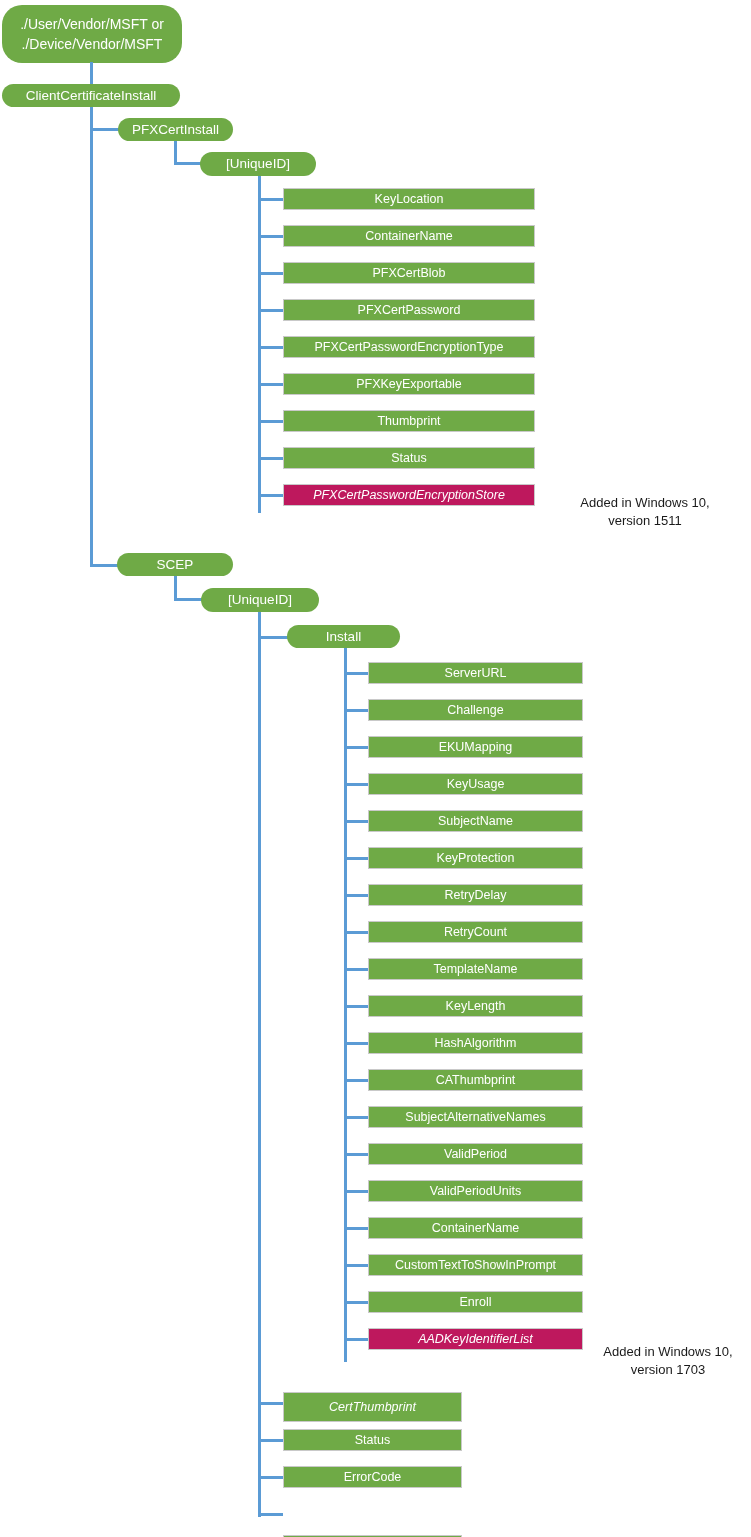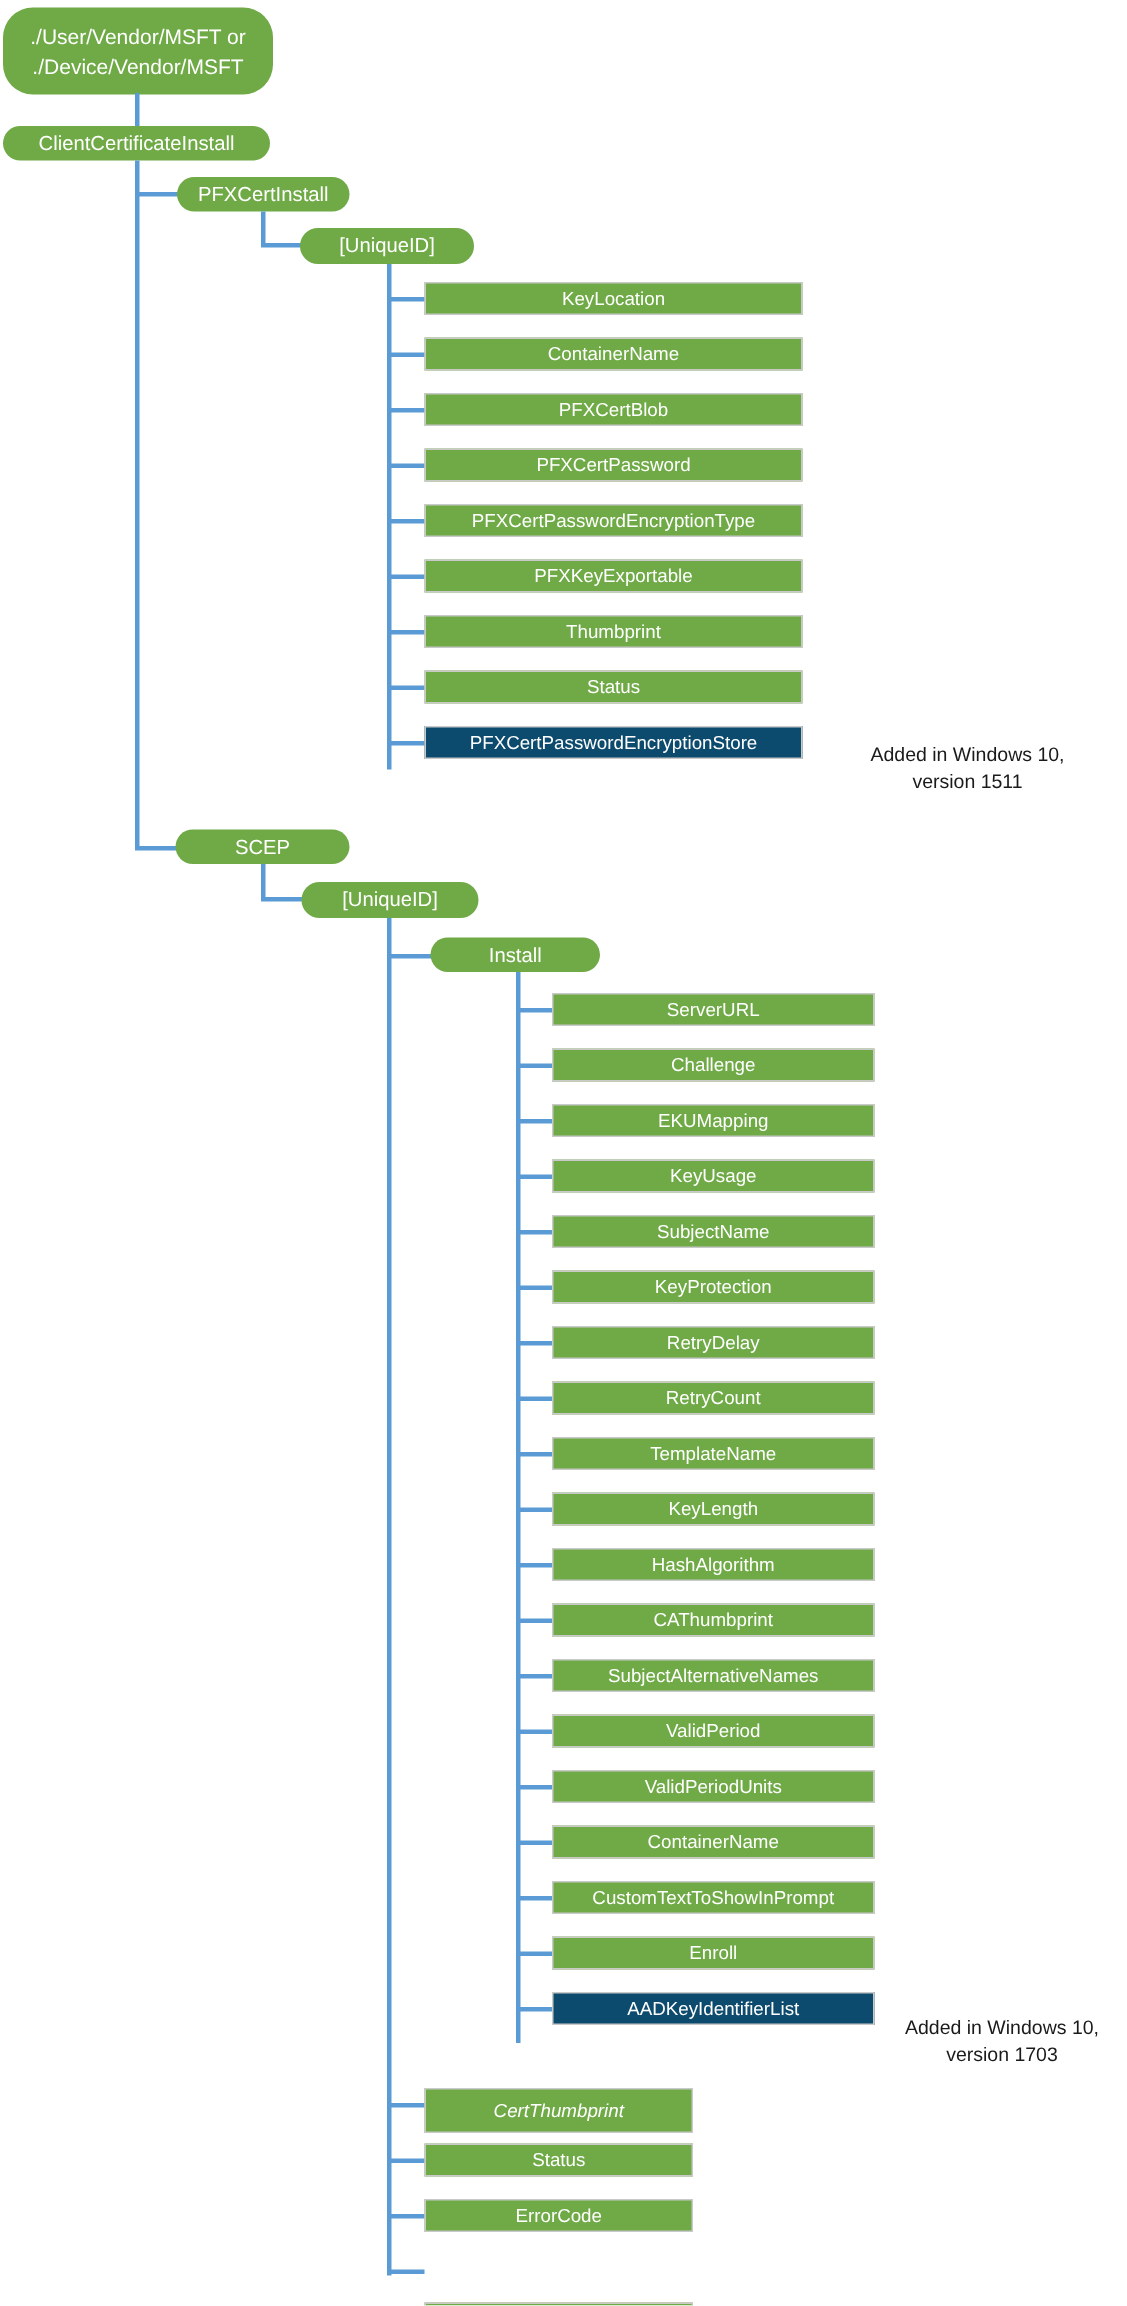--- a/index.html
+++ b/index.html
@@ -57,21 +57,22 @@
     display: flex;
     align-items: center;
     justify-content: center;
     text-align: center;
     font-size: 12.5px;
     box-sizing: border-box;
     padding: 0 4px;
     white-space: nowrap;
   }
   .rect.blue {
-    background: #0c4a6e;
+    background: #be185d;
+    font-style: italic;
   }
 
   
   .note {
     position: absolute;
     color: #1a1a1a;
     font-size: 13px;
     line-height: 1.35;
     text-align: center;
     white-space: pre-line;

